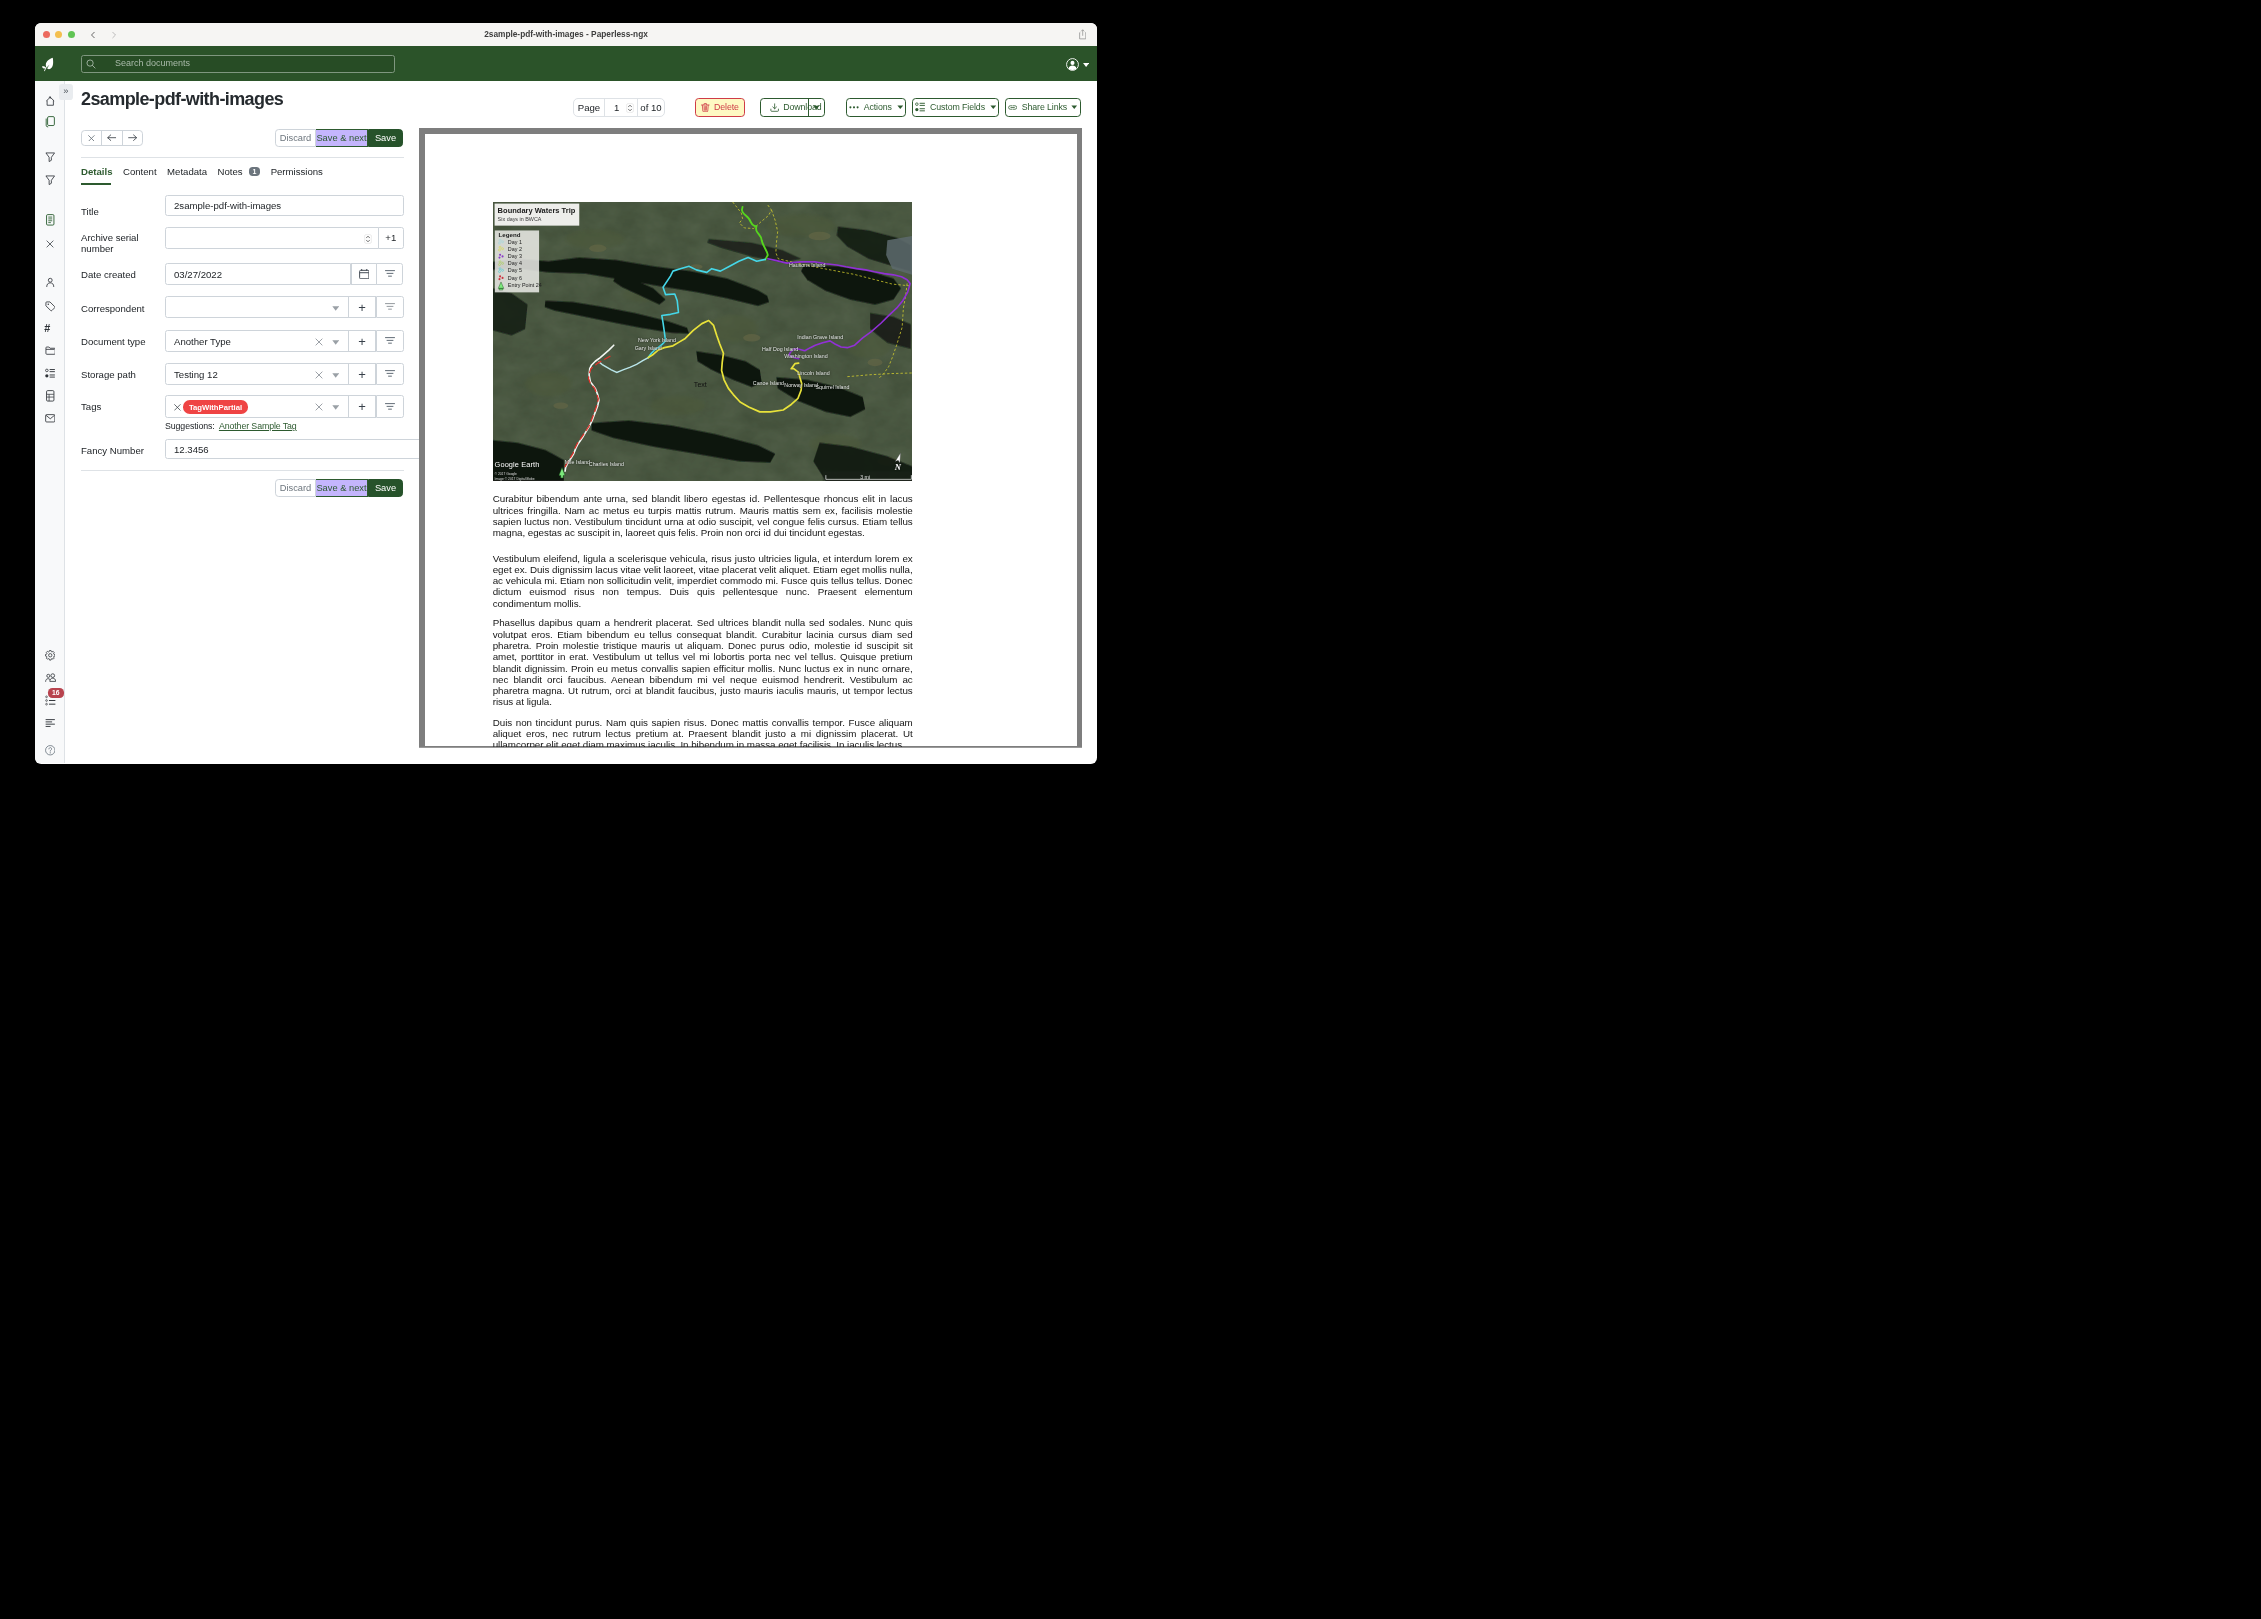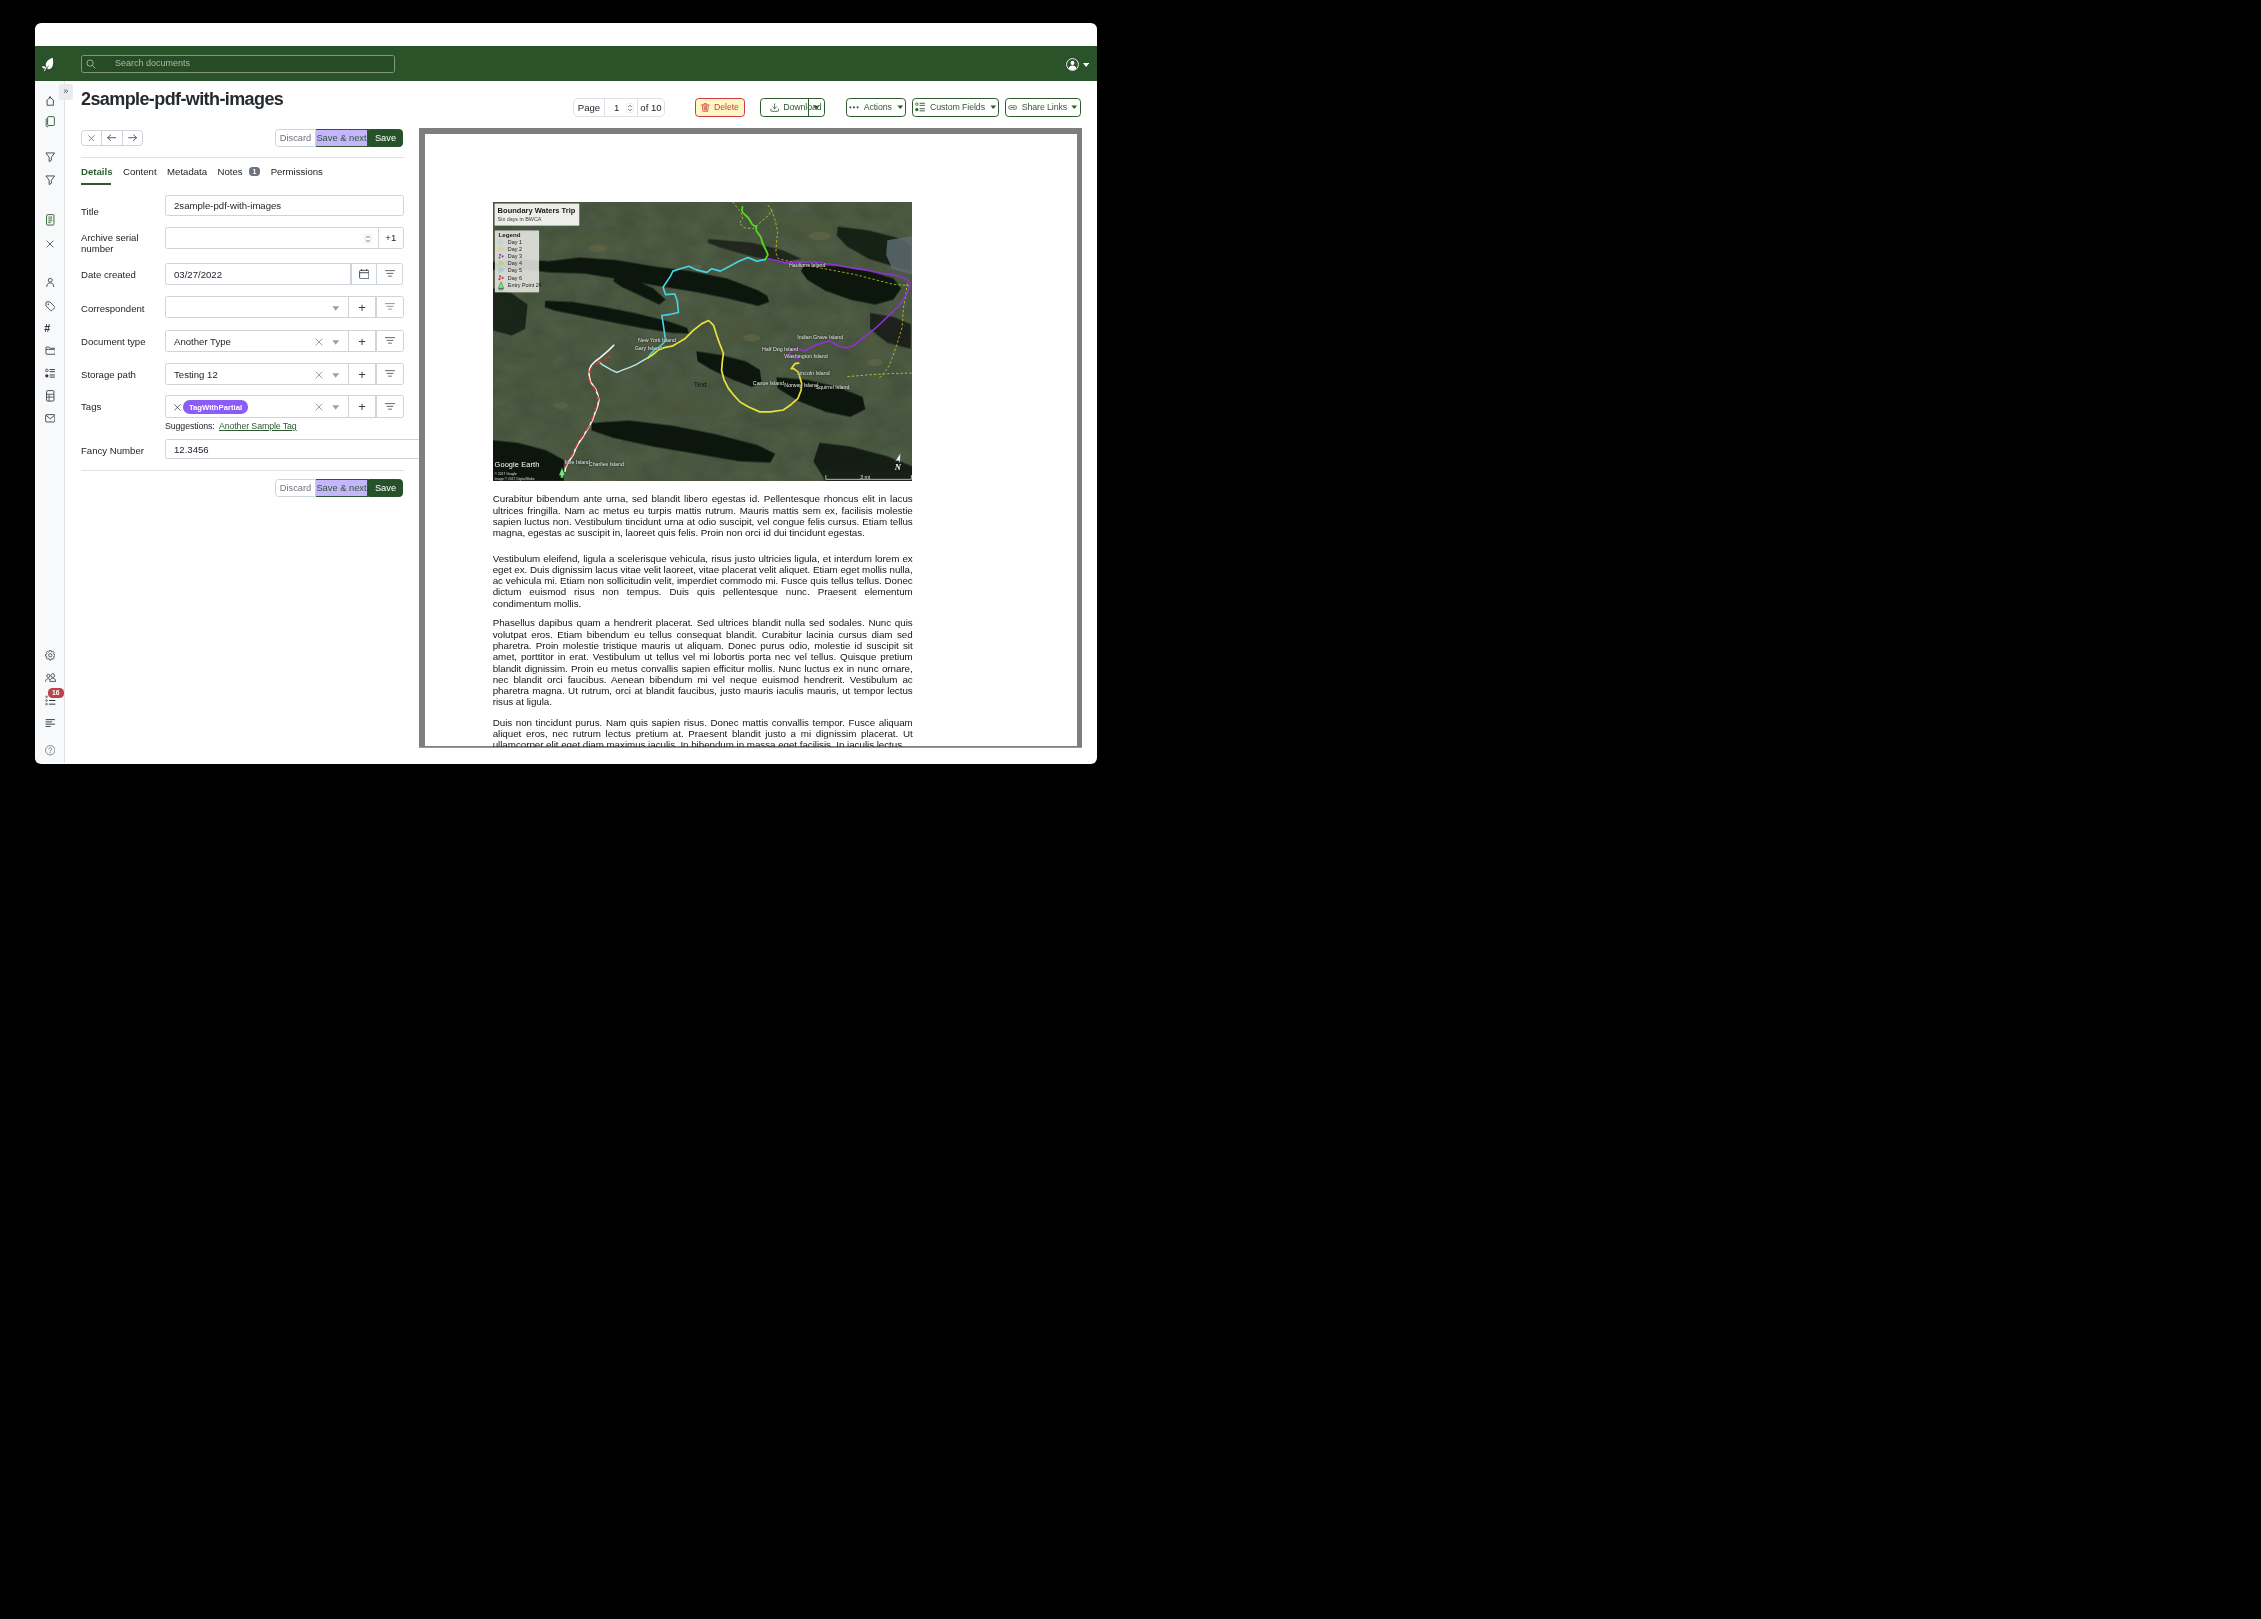--- a/index.html
+++ b/index.html
@@ -54,20 +54,36 @@
     display:flex;align-items:center;justify-content:center;width:41px;box-sizing:border-box;}
   .sg-next{border:0.6px solid #2d5a2f;border-left:none;color:#2d5a2f;background:#c4b5fd;
     display:flex;align-items:center;justify-content:center;width:52px;box-sizing:border-box;}
   .sg-save{background:#26522a;border:0.6px solid #26522a;border-radius:0 3.7px 3.7px 0;color:#fff;
     display:flex;align-items:center;justify-content:center;width:35px;box-sizing:border-box;}
 </style>
 </head>
 <body>
 <div class="win">
 
+  <div class="titlebar">
+    <div class="tl r"></div>
+      <div class="tl y"></div>
+      <div class="tl g"></div>
+    <svg class="tchev" style="left:54px" viewBox="0 0 16 16">
+        <path d="M10.5 2.5 L5 8 L10.5 13.5" stroke="#585858" stroke-width="1.8" fill="none" stroke-linecap="round"></path>
+      </svg>
+    <svg class="tchev" style="left:75px" viewBox="0 0 16 16">
+        <path d="M5.5 2.5 L11 8 L5.5 13.5" stroke="#b6b6b6" stroke-width="1.8" fill="none" stroke-linecap="round"></path>
+      </svg>
+    <div class="title-txt">2sample-pdf-with-images - Paperless-ngx</div>
+    <svg class="tchev" style="left:1044px;top:6.2px;width:7.4px;height:10.5px" viewBox="0 0 12 17">
+      <path d="M2 6 L1 6 L1 16 L11 16 L11 6 L10 6" stroke="#8e8e8e" stroke-width="1.2" fill="none"></path>
+      <path d="M6 11 L6 1.4 M3.4 3.8 L6 1.2 L8.6 3.8" stroke="#8e8e8e" stroke-width="1.2" fill="none"></path>
+    </svg>
+  </div>
 
   <div class="navbar"></div>
   <svg class="abs" style="left:6.8px;top:34px;width:12.3px;height:15px" viewBox="0 0 20 24">
     <path d="M17.5 1 C11 3.5 6.5 7 6.2 12.5 C6.1 14.5 6.8 16.5 7.6 17.6 C9.2 15.1 11 13.1 13.6 11.2 C11.2 13.6 9.4 16.2 8.5 18.6 C9.6 19.3 11.2 19.8 12.6 19.4 C17.3 18 19.3 11.7 17.5 1 Z" fill="#fff"></path>
     <path d="M7.0 18.1 C5.8 19.6 5.0 21.2 4.6 23 L3.4 22.6 C4.0 20.7 4.4 19.9 5.6 18.3 C4.3 18.6 3.2 18.5 2.0 17.9 C0.8 17.2 0.2 16.2 0 15.1 C2.7 14.8 4.8 15.3 6.6 17.2 Z" fill="#fff"></path>
   </svg>
   <div class="searchbox"></div>
   <svg class="abs" style="left:51px;top:36px;width:10px;height:10px" viewBox="0 0 16 16">
     <circle cx="6.5" cy="6.5" r="5" stroke="#a9baaa" stroke-width="1.4" fill="none"></circle>
     <path d="M10.3 10.3 L14.5 14.5" stroke="#a9baaa" stroke-width="1.4" stroke-linecap="round"></path>
@@ -321,21 +337,21 @@
     <svg style="width:10px;height:7.4px" viewBox="0 0 16 12">
         <path d="M0 1 H16 M2.5 5.5 H13.5 M5 10 H11" stroke="#55606a" stroke-width="1.5"></path>
       </svg>
   </div>
 
   <div class="lbl" style="top:378px;">Tags</div>
   <div class="input abs" style="left:130px;top:372px;width:184px;height:22.6px;border-radius:2.5px 0 0 2.5px;">
     <svg style="position:absolute;left:8px;top:8px;width:6.8px;height:6.8px" viewBox="0 0 11 11">
         <path d="M1 1 L10 10 M10 1 L1 10" stroke="#343a40" stroke-width="1.2" stroke-linecap="round"></path>
       </svg>
-    <span style="position:absolute;left:17.3px;top:4.4px;background:#8b5cf6;color:#fff;font-size:7.7px;font-weight:700;border-radius:6.8px;padding:2.2px 5.6px;">TagWithPartial</span>
+    <span style="position:absolute;left:17.3px;top:4.4px;background:#ef4444;color:#fff;font-size:7.7px;font-weight:700;border-radius:6.8px;padding:2.2px 5.6px;">TagWithPartial</span>
     <svg style="position:absolute;right:25px;top:6.8px;width:8px;height:8px" viewBox="0 0 13 13">
         <path d="M1.5 1.5 L11.5 11.5 M11.5 1.5 L1.5 11.5" stroke="#9aa0a6" stroke-width="1.6" stroke-linecap="round"></path>
       </svg>
     <svg style="position:absolute;right:8.6px;top:9.3px;width:7.4px;height:5px" viewBox="0 0 12 8">
         <path d="M0.5 0.5 L11.5 0.5 L6 7.5 Z" fill="#9aa0a6"></path>
       </svg>
   </div>
   <div class="input abs" style="left:313px;top:372px;width:28px;height:22.6px;border-radius:0;justify-content:center;font-size:13px;color:#38404a;font-weight:300;">+</div>
   <div class="input abs" style="left:341px;top:372px;width:28px;height:22.6px;border-radius:0 2.5px 2.5px 0;justify-content:center;">
     <svg style="width:10px;height:7.4px" viewBox="0 0 16 12">

